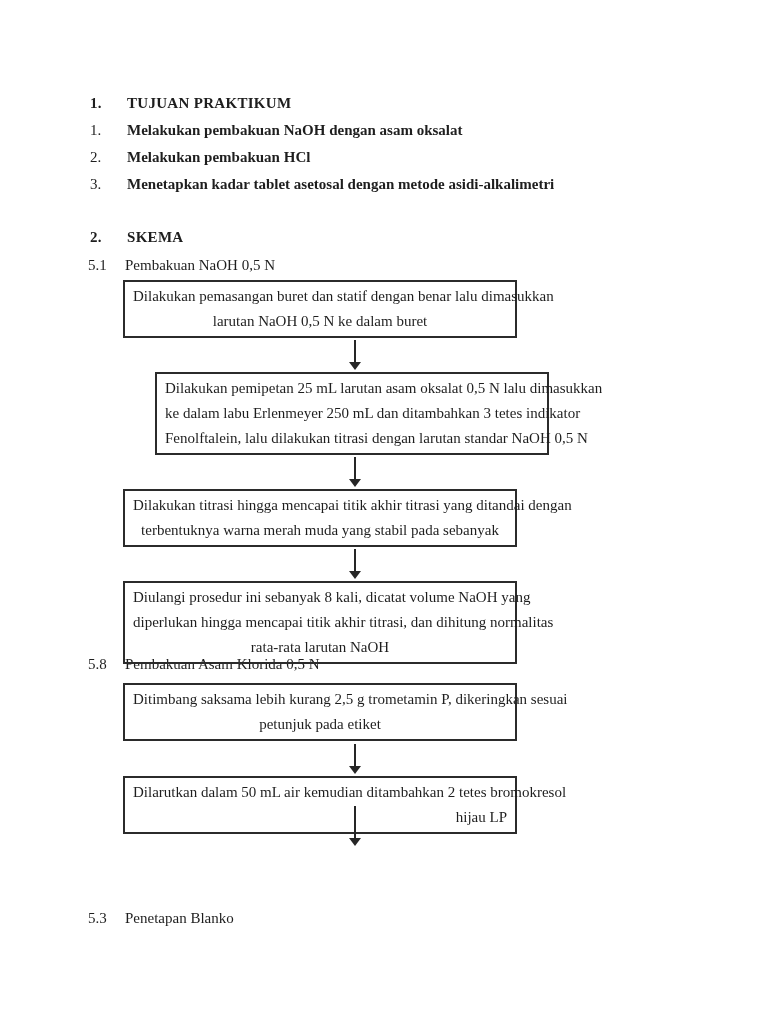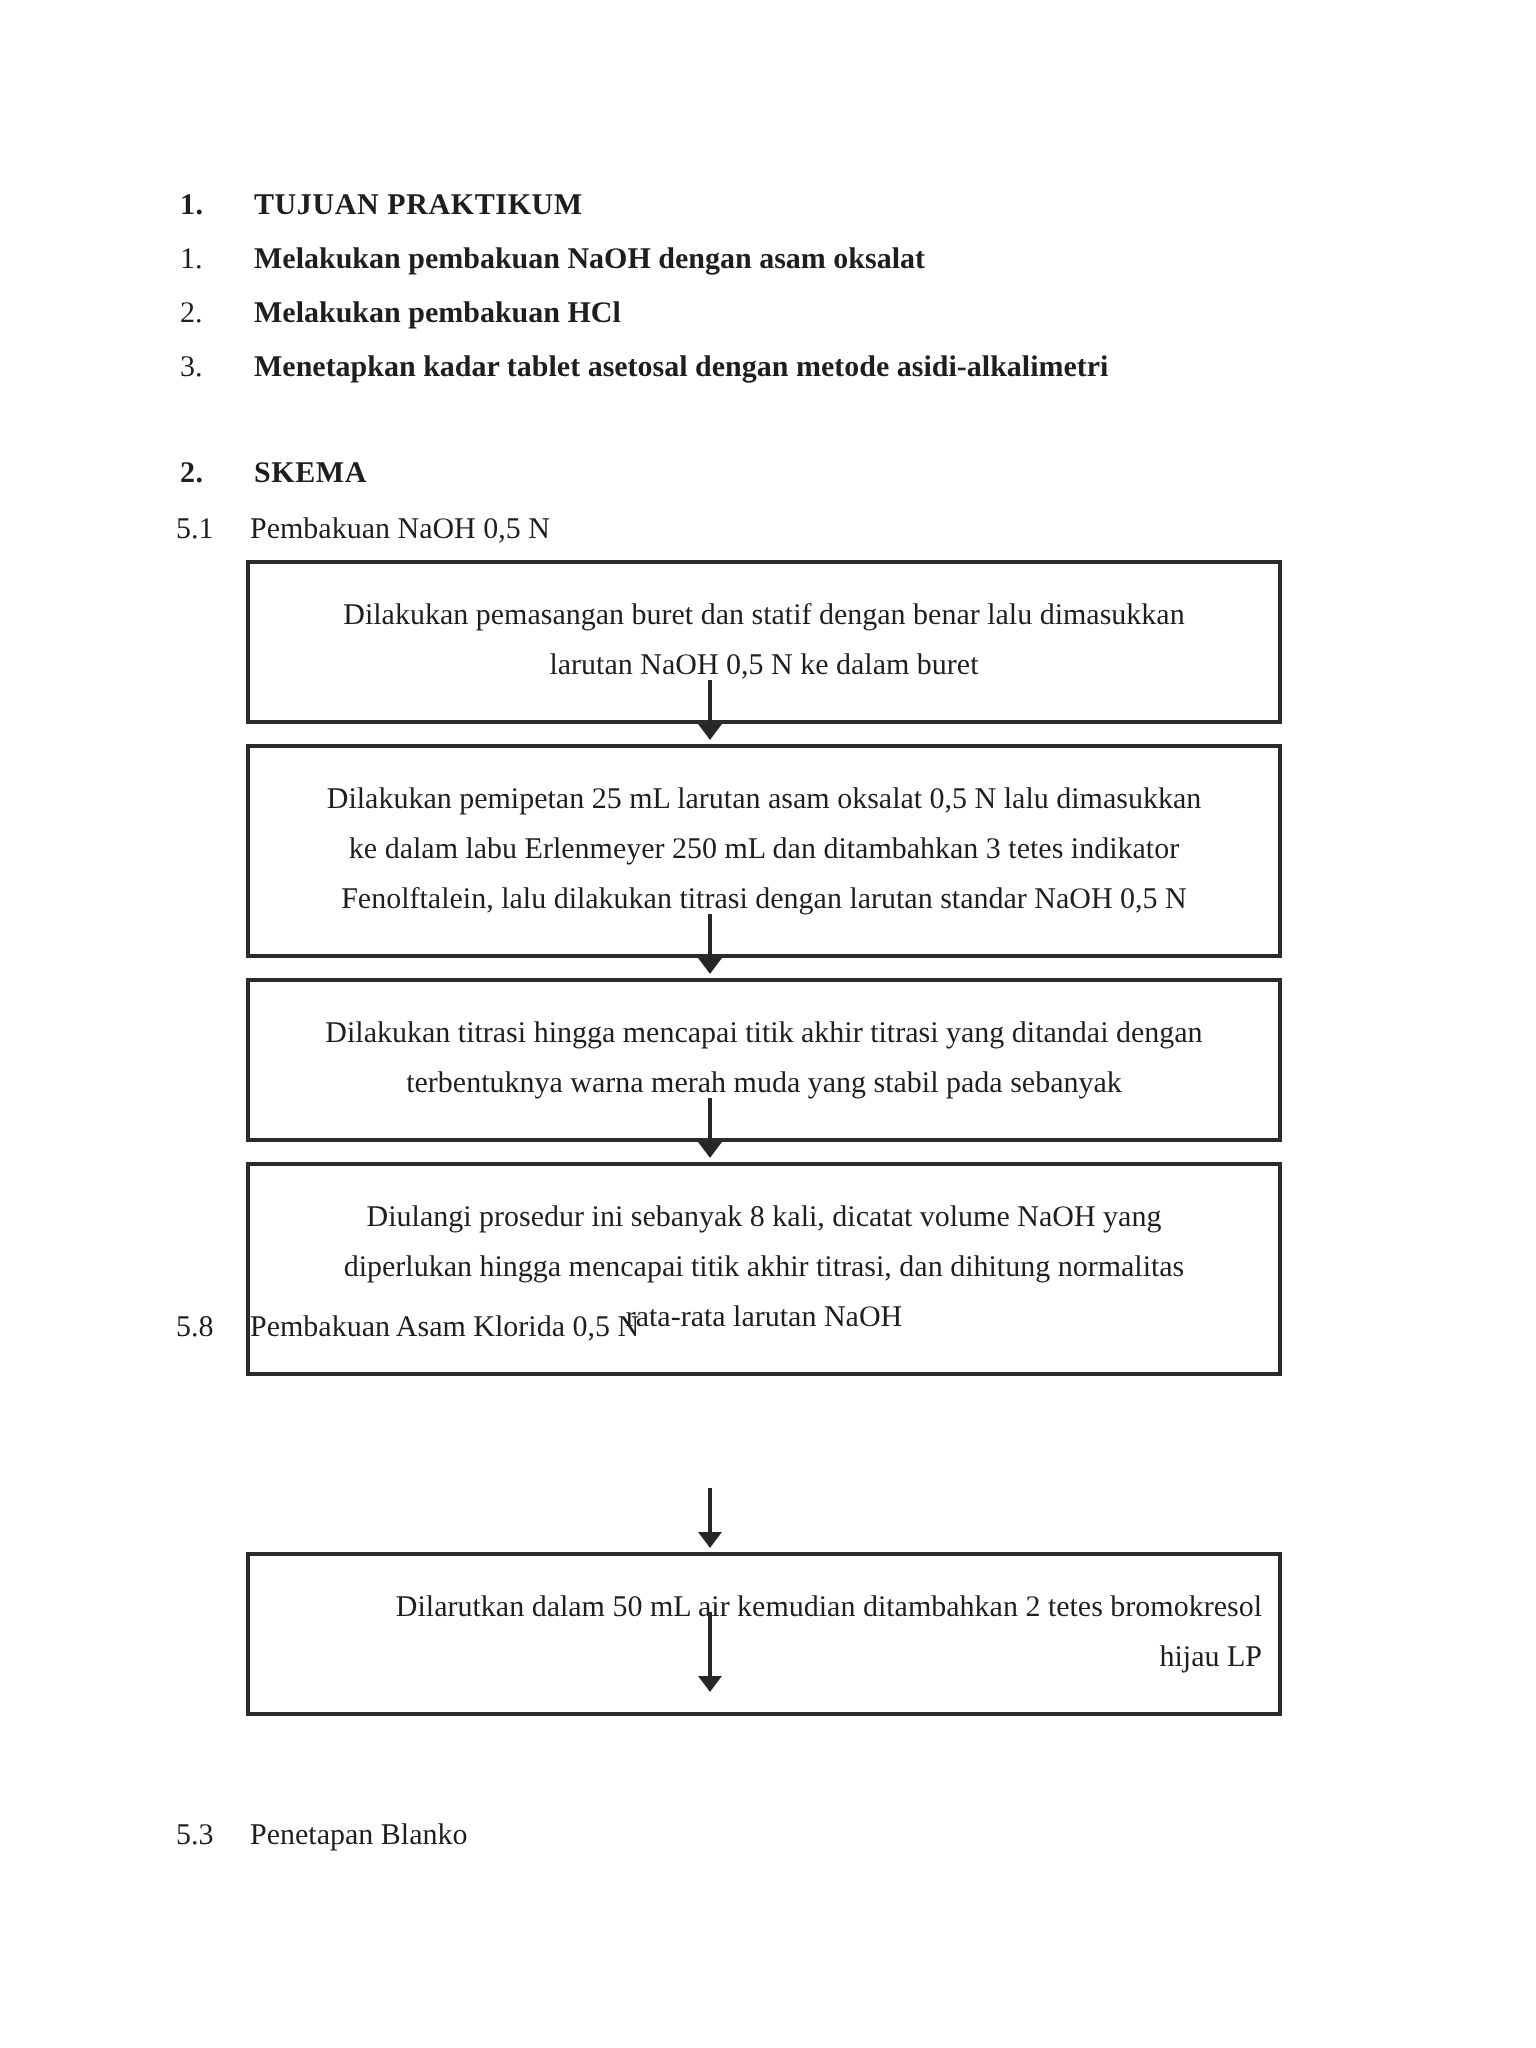--- a/index.html
+++ b/index.html
@@ -11,25 +11,25 @@
     color:#1e1e1e;
     overflow:hidden;
   }
   .row{position:absolute;left:0;width:768px;white-space:nowrap;}
   .num{position:absolute;left:90px;font-size:15px;line-height:19px;}
   .subnum{position:absolute;left:88px;font-size:15px;line-height:19px;}
   .txt{position:absolute;left:127px;font-size:15px;line-height:19px;font-weight:bold;}
   .subtxt{position:absolute;left:125px;font-size:15px;line-height:19px;text-align:right;}
   .bold{font-weight:700;letter-spacing:0.3px;}
   .fbox{
-    position:absolute;left:123px;width:518px;
+    position:absolute;left:123px;width:394px;
     box-sizing:border-box;
     border:2px solid #2b2b2b;
     background:transparent;
-    padding:14px 8px;
+    padding:2px 8px;
     font-size:15px;line-height:25px;
     text-align:center;
     white-space:pre;
     overflow:visible;
     z-index:1;
   }
   .arrow{
     position:absolute;left:348px;width:14px;
     display:flex;flex-direction:column;align-items:center;
     z-index:2;
@@ -76,21 +76,21 @@
   </div>
 
   <div class="fbox" style="top:280px;">Dilakukan pemasangan buret dan statif dengan benar lalu dimasukkan
 larutan NaOH 0,5 N ke dalam buret</div>
 
   <div class="arrow" style="top:340px;">
     <div class="shaft" style="height:22px;"></div>
     <div class="head"></div>
   </div>
 
-  <div class="fbox" style="top:372px;">Dilakukan pemipetan 25 mL larutan asam oksalat 0,5 N lalu dimasukkan
+  <div class="fbox" style="top:372px;margin-left:32px;">Dilakukan pemipetan 25 mL larutan asam oksalat 0,5 N lalu dimasukkan
 ke dalam labu Erlenmeyer 250 mL dan ditambahkan 3 tetes indikator
 Fenolftalein, lalu dilakukan titrasi dengan larutan standar NaOH 0,5 N</div>
 
   <div class="arrow" style="top:457px;">
     <div class="shaft" style="height:22px;"></div>
     <div class="head"></div>
   </div>
 
   <div class="fbox" style="top:489px;">Dilakukan titrasi hingga mencapai titik akhir titrasi yang ditandai dengan
 terbentuknya warna merah muda yang stabil pada sebanyak</div>
@@ -102,20 +102,22 @@
 
   <div class="fbox" style="top:581px;">Diulangi prosedur ini sebanyak 8 kali, dicatat volume NaOH yang
 diperlukan hingga mencapai titik akhir titrasi, dan dihitung normalitas
 rata-rata larutan NaOH</div>
 
   <div class="row" style="top:655px;z-index:0;">
     <span class="subnum">5.8</span>
     <span class="subtxt">Pembakuan Asam Klorida 0,5 N</span>
   </div>
 
+  <div class="fbox" style="top:683px;">Ditimbang saksama lebih kurang 2,5 g trometamin P, dikeringkan sesuai
+petunjuk pada etiket</div>
 
   <div class="arrow" style="top:744px;">
     <div class="shaft" style="height:22px;"></div>
     <div class="head"></div>
   </div>
 
   <div class="fbox" style="top:776px;text-align:right;">Dilarutkan dalam 50 mL air kemudian ditambahkan 2 tetes bromokresol
 hijau LP</div>
 
   <div class="arrow" style="top:806px;">

